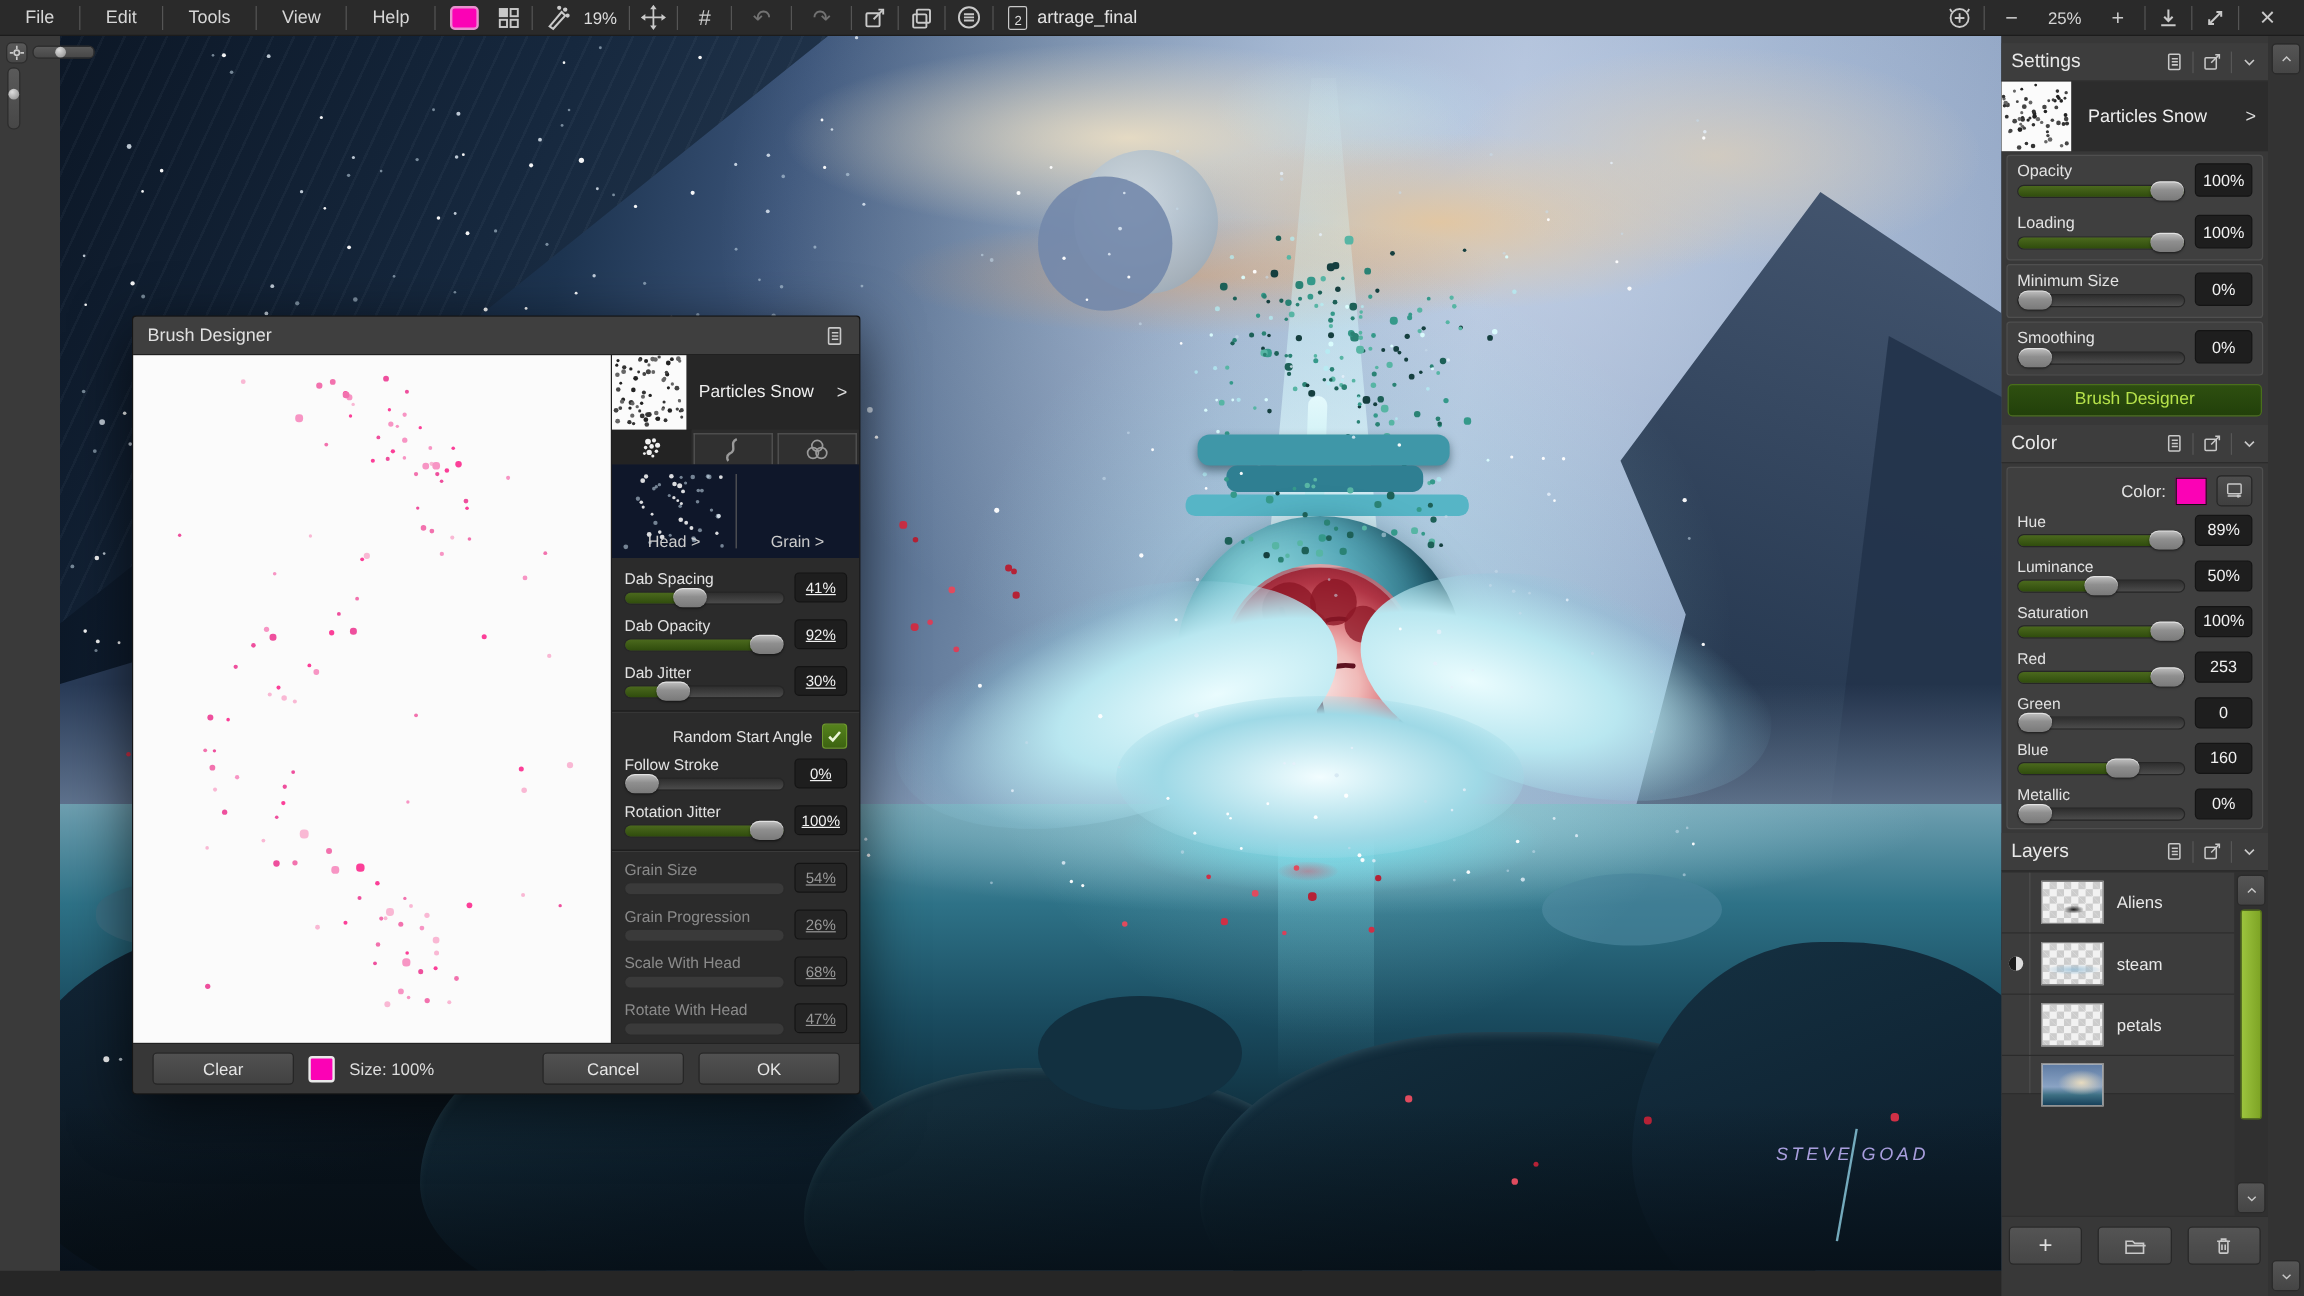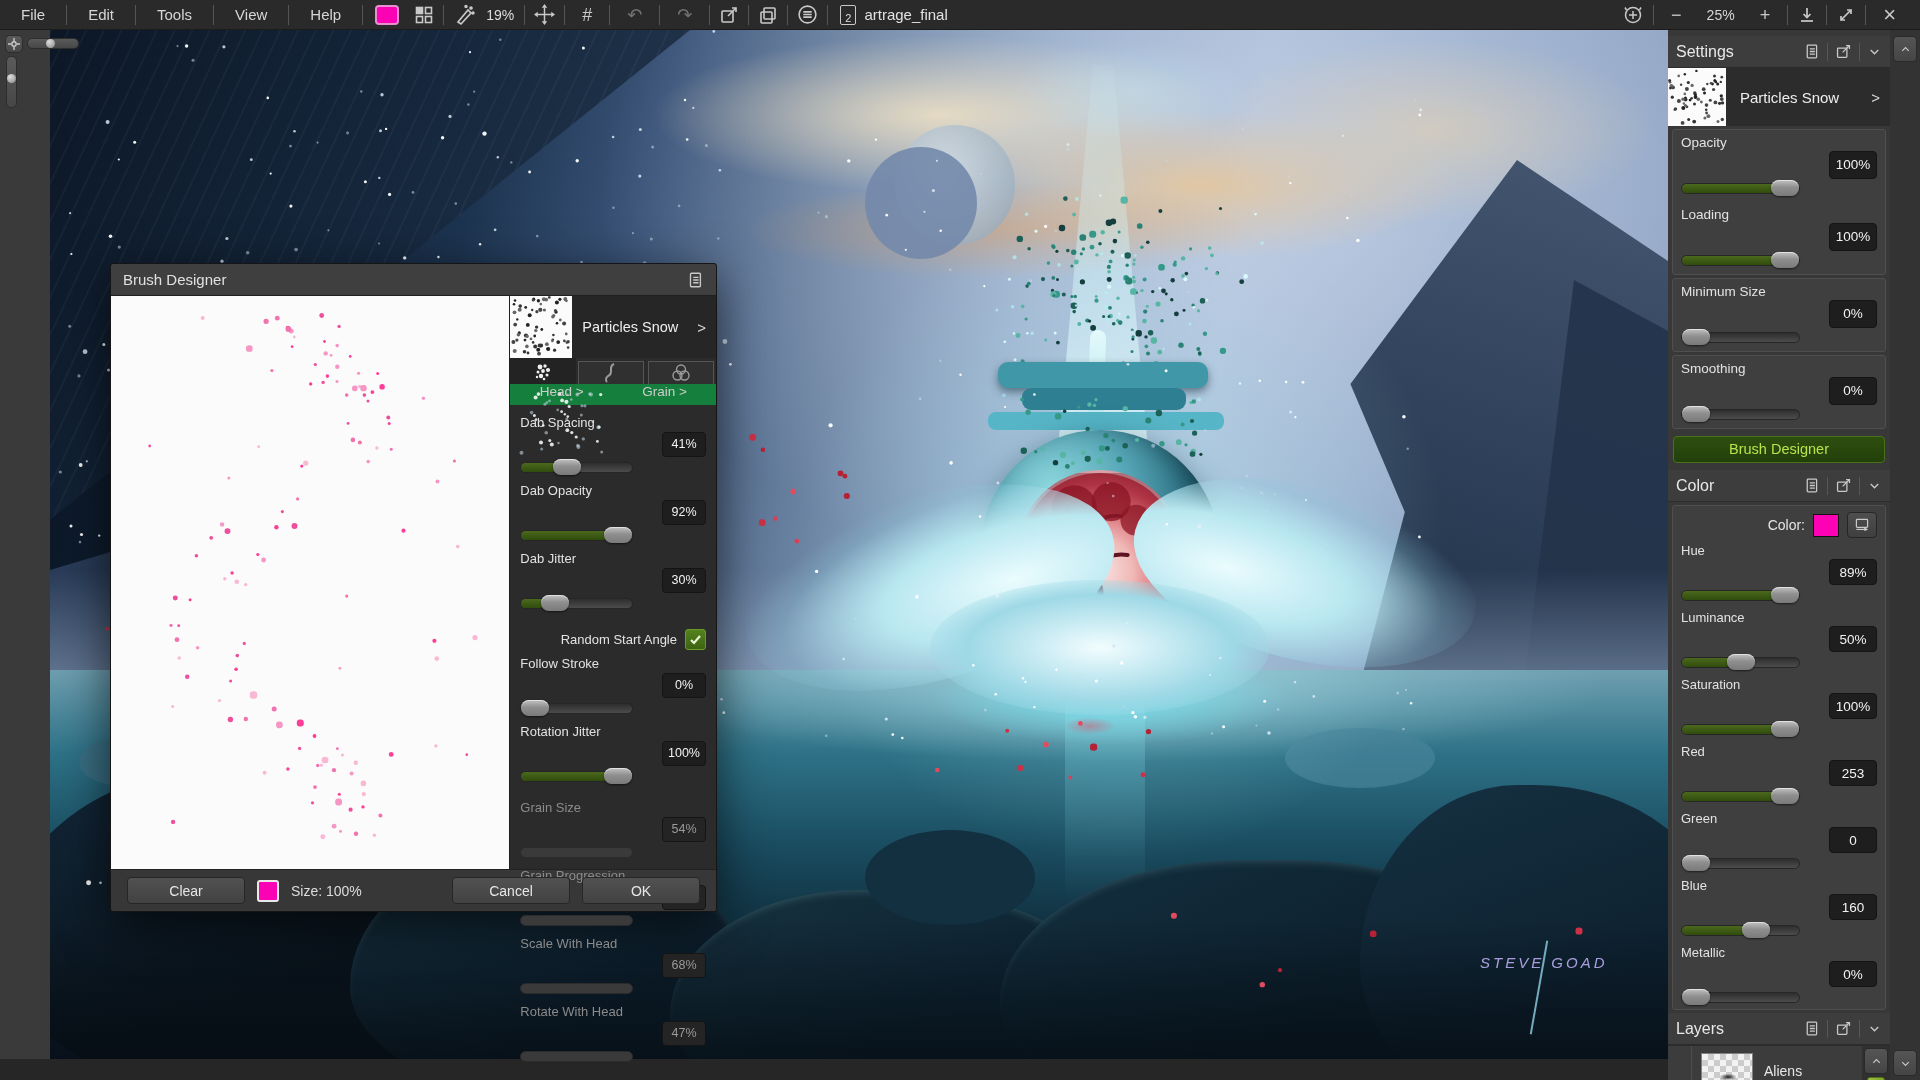--- a/index.html
+++ b/index.html
@@ -122,21 +122,21 @@
 
 .cw{position:absolute;z-index:40;background:linear-gradient(#5a5a5a,#474747);border:1px solid #2d2d2d;border-radius:5px;}
 #cw-cross{left:5px;top:35px;width:18px;height:18px;display:flex;align-items:center;justify-content:center;}
 #cw-h{left:27px;top:38px;width:52px;height:11px;}
 #cw-h i,#cw-v i{position:absolute;width:9px;height:9px;border-radius:50%;background:radial-gradient(circle at 35% 30%,#ddd,#888);}
 #cw-h i{left:18px;top:0px;}
 #cw-v{left:6px;top:56px;width:11px;height:52px;}
 #cw-v i{left:0px;top:17px;}
 #bottomstrip{position:absolute;left:0;top:1059px;width:1668px;height:21px;background:#262626;z-index:35;}
 
-.srow{display:grid;grid-template-columns:1fr 48px;column-gap:8px;padding:5px 8px 8px;align-items:center;gap:29px;}
+.srow{display:grid;grid-template-columns:1fr 48px;column-gap:8px;padding:5px 8px 8px;align-items:center;}
 .srow .lbl{grid-column:1;color:#e2e2e2;font-size:13.5px;margin-bottom:4px;}
 .track{--pct:0;grid-column:1;position:relative;height:11px;border-radius:6px;
   background:linear-gradient(#2e2e2e,#4c4c4c);border:1px solid #262626;}
 .fill{position:absolute;left:0;top:0;bottom:0;border-radius:6px;
   background:linear-gradient(#4b691d,#304c0d);}
 .thumb{position:absolute;top:-4px;width:28px;height:16px;border-radius:9px;
   background:linear-gradient(#c2c2c2,#8f8f8f 45%,#7a7a7a);
   box-shadow:inset 0 1px 0 rgba(255,255,255,.55),0 1px 2px rgba(0,0,0,.55);}
 .fill{width:calc(var(--pct)*1%);}
 .thumb{left:clamp(0px,calc(var(--pct)*1% - 14px),calc(100% - 28px));}
@@ -216,28 +216,28 @@
 #dlg-body{display:flex;height:573px;}
 #dlg-preview{width:399px;height:573px;background:#fbfbfb;position:relative;overflow:hidden;}
 #dlg-right{width:207px;background:#2b2b2b;border-left:1px solid #1e1e1e;display:flex;flex-direction:column;}
 #dlg-brushrow{height:62px;background:#262626;display:flex;align-items:center;}
 #dlg-brushrow .brush-thumb{width:62px;height:62px;flex:0 0 62px;}
 #dlg-brushrow .brush-name{font-size:14.5px;margin-left:10px;}
 #dlg-tabs{height:36px;display:flex;}
 .dtab{flex:1;display:flex;align-items:center;justify-content:center;background:#303030;
   border:1px solid #555;border-bottom:none;margin:3px 2px 0;}
 .dtab.active{background:#232323;border-color:#232323;margin:0;}
-#dlg-headgrain{height:96px;display:flex;background:#15803d;position:relative;}
+#dlg-headgrain{height:96px;display:flex;background:#0f172a;position:relative;}
 .hgcell{flex:1;position:relative;display:flex;align-items:flex-end;justify-content:center;
   color:#ccc;font-size:13.5px;padding-bottom:6px;}
 #hg-divider{position:absolute;left:50%;top:8px;bottom:8px;width:1px;background:#5a5a5a;}
 #hdotswrap{position:absolute;left:10px;top:8px;width:88px;height:60px;}
 #dlg-right .srow{padding:4px 10px 6px;}
 #dlg-right .srow .lbl{font-size:13px;margin-bottom:3px;}
-#dlg-right .val{height:25px;width:44px;font-size:12.5px;justify-self:end;}
+#dlg-right .val{height:25px;width:44px;font-size:12.5px;justify-self:end;text-decoration:underline;}
 #dlg-right .srow{grid-template-columns:1fr 44px;}
 .dlg-div{height:1px;background:#1c1c1c;margin:4px 0;box-shadow:0 1px 0 #3a3a3a;}
 #rsa-row{display:flex;align-items:center;justify-content:flex-end;gap:8px;padding:6px 10px 2px;}
 #rsa-row .lbl{color:#e2e2e2;font-size:13px;}
 #rsa-check{width:21px;height:21px;border-radius:3px;border:1px solid #6e9a2c;
   background:linear-gradient(#55821c,#3c6311);display:flex;align-items:center;justify-content:center;}
 #dlg-footer{height:42px;background:#373737;border-top:1px solid #222;display:flex;align-items:center;
   padding:0 16px;gap:12px;border-radius:0 0 3px 3px;}
 .dbtn{width:118px;height:27px;background:linear-gradient(#515151,#424242);border:1px solid #262626;
   border-radius:4px;color:#e6e6e6;font-size:14px;font-family:inherit;display:flex;align-items:center;justify-content:center;}

